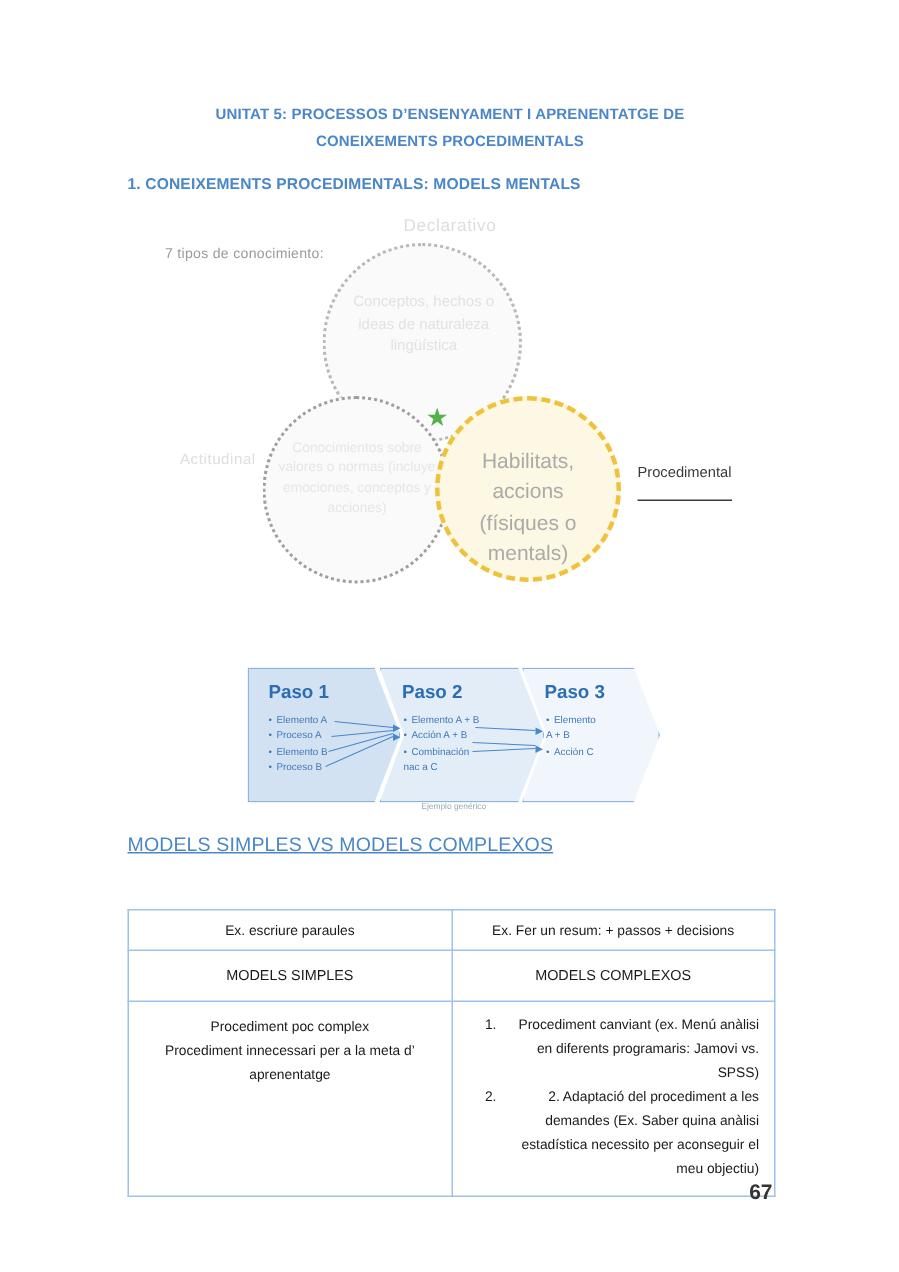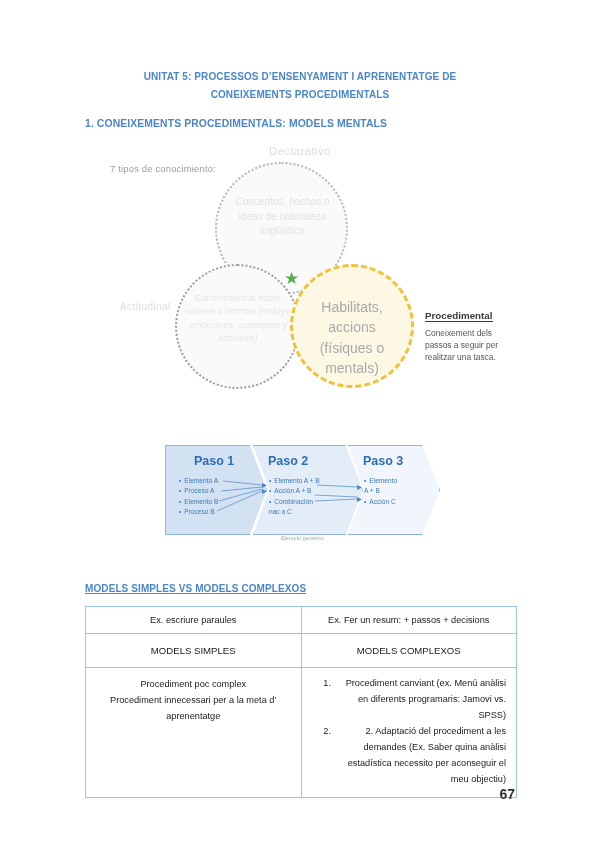--- a/index.html
+++ b/index.html
@@ -150,26 +150,26 @@
   }
 
   .proc-callout {
     position: absolute;
     left: 340px;
     top: 165px;
     width: 95px;
   }
   .proc-callout .ttl {
     font-size: 9.8px;
-    font-weight: bold;
+    font-weight: normal;
     color: #3a3a3a;
     border-bottom: 1px solid #3a3a3a;
     display: inline-block;
-    padding-bottom: 0;
-    margin-bottom: 5px;
+    padding-bottom: 12px;
+    margin-bottom: 20px;
   }
   .proc-callout .body {
     font-size: 8.4px;
     color: #555555;
     line-height: 1.45;
   }
 
   
   .para {
     position: absolute;
@@ -215,21 +215,21 @@
     clip-path: polygon(0 0, 81% 0, 100% 50%, 81% 100%, 0 100%, 18% 50%);
   }
   .chev-title {
     position: absolute;
     top: 9px;
     font-size: 12.5px;
     font-weight: bold;
     color: #2c6db5;
     white-space: nowrap;
   }
-  .ct-1 { left: 14px; margin-left: 15px; }
+  .ct-1 { left: 14px; }
   .ct-2 { left: 103px; }
   .ct-3 { left: 198px; }
 
   .chev-list {
     position: absolute;
     font-size: 6.6px;
     color: #3e7ab8;
     line-height: 1.58;
     white-space: nowrap;
   }
@@ -254,26 +254,25 @@
     font-size: 5.6px;
     color: #9aa9b8;
   }
 
   .arrows { position: absolute; left: 0; top: 0; width: 275px; height: 105px; pointer-events: none; }
 
   
   .table-heading {
     position: absolute;
     left: 85px;
-    top: 583px;
-    font-size: 10px;
+    top: 555px;
+    font-size: 13px;
     color: #4a86c8;
     text-decoration: underline;
     letter-spacing: 0.1px;
-    font-weight: bold;
   }
   .cmp-table {
     position: absolute;
     left: 85px;
     top: 606px;
     width: 432px;
     border-collapse: collapse;
     font-size: 9.2px;
     table-layout: fixed;
   }
@@ -344,21 +343,20 @@
     <div class="lbl-actitudinal">Actitudinal</div>
 
     <div class="circle-text txt-declarativo">Conceptos, hechos o ideas de naturaleza lingüística</div>
     <div class="circle-text txt-actitudinal">Conocimientos sobre valores o normas (incluye emociones, conceptos y acciones)</div>
     <div class="circle-text txt-procedimental">Habilitats, accions (físiques o mentals)</div>
 
     <div class="star">★</div>
 
     <div class="proc-callout">
       <div class="ttl">Procedimental</div>
-      <div class="body">Coneixement dels passos a seguir per realitzar una tasca.</div>
     </div>
   </div>
 
 
   <div class="proc-wrap">
 
     <div class="chev chev-1"></div>
     <div class="chev chev-2"></div>
     <div class="chev chev-3"></div>
 

